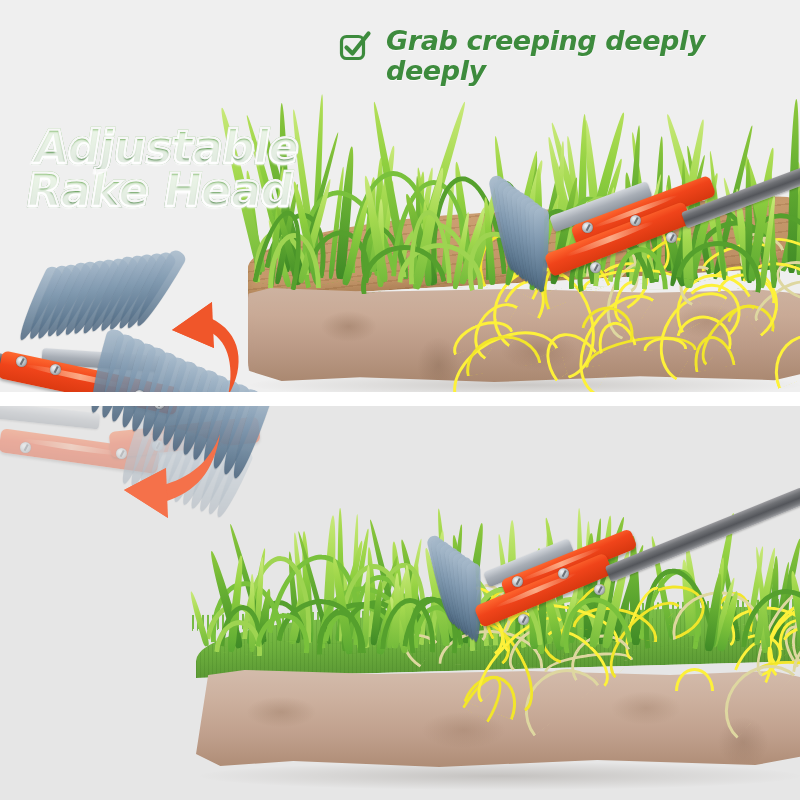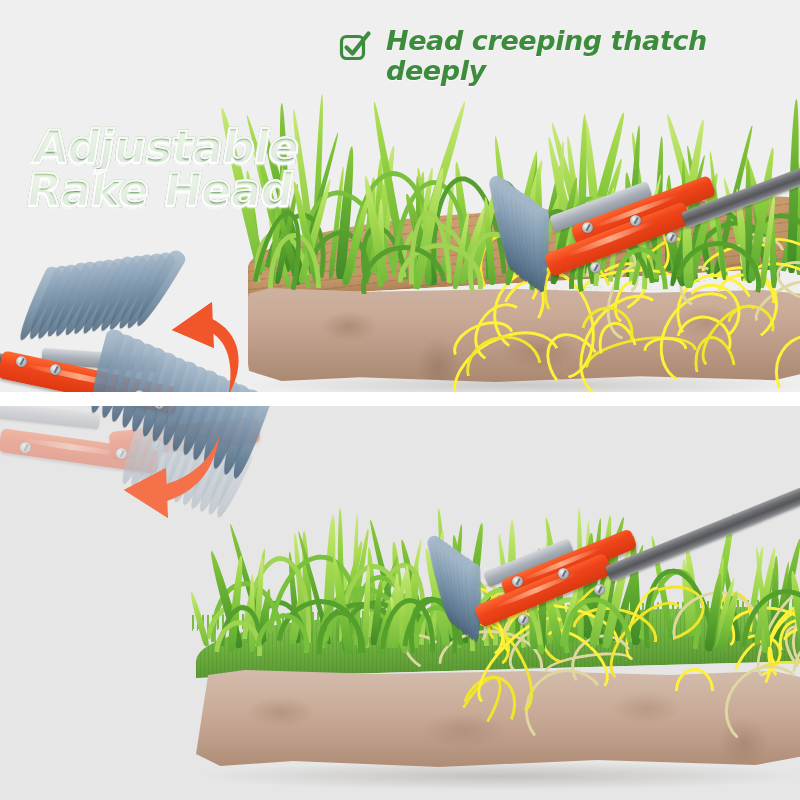--- a/index.html
+++ b/index.html
@@ -499,21 +499,21 @@
         <div class="arch " style="left:363.7px;width:44.0px;height:38.1px;bottom:0.4px;transform:rotate(-0.9deg);"></div>
       </div>
 
     <div class="caption" id="caption-1">
       <span class="check-icon">
         <svg width="34" height="34" viewBox="0 0 34 34">
           <rect x="3.5" y="7.5" width="22" height="22" rx="5" ry="5" fill="none" stroke="#3d8b3d" stroke-width="3.2"></rect>
           <path d="M8.5 18.5 L14.5 24.5 L30.5 4.5" fill="none" stroke="#3d8b3d" stroke-width="4.2" stroke-linecap="round" stroke-linejoin="round"></path>
         </svg>
       </span>
-      <span class="caption-text">Head creeping thatch deeply</span>
+      <span class="caption-text">Grab creeping deeply deeply</span>
     </div>
   </div>
 
   <div class="panel-divider"></div>
 
   <div class="panel" id="panel-bottom">
 
     <div class="block-shadow" style="left:200px; top:356px; width:600px; height:28px;"></div>
 
     <div class="ground" id="ground-bottom" style="top:216px;">

